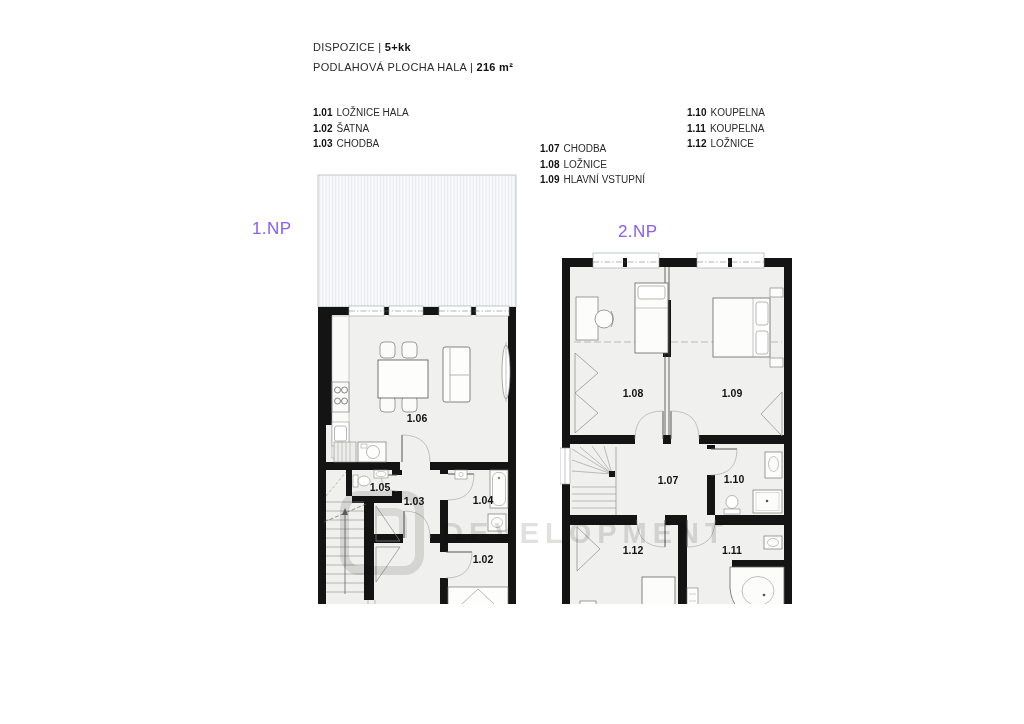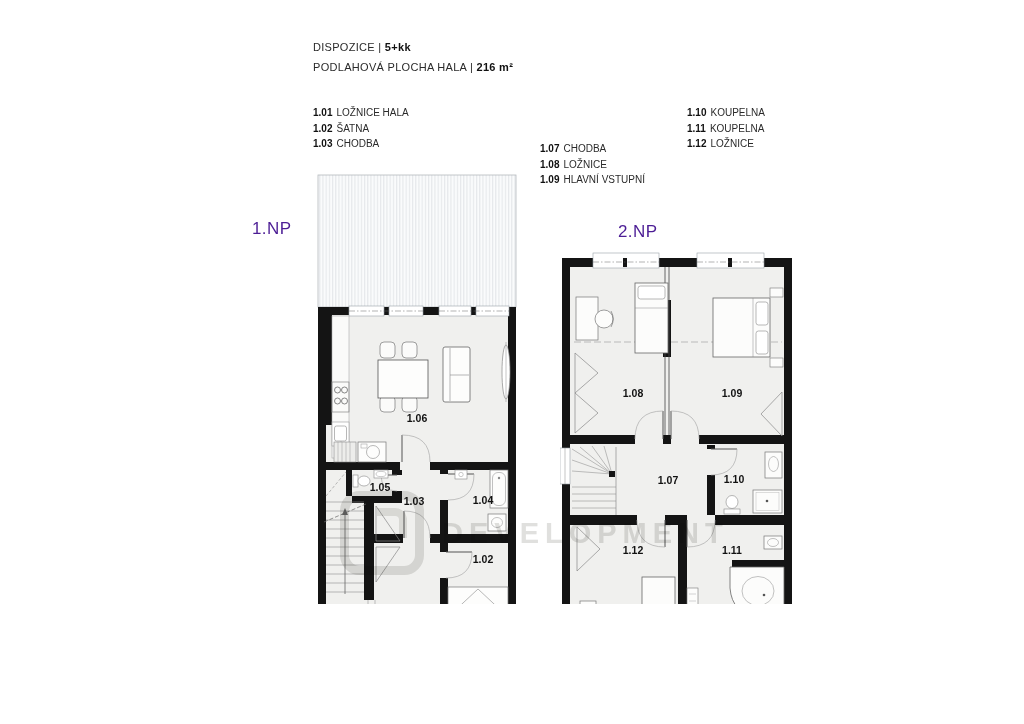--- a/index.html
+++ b/index.html
@@ -7,21 +7,21 @@
         font-family:"Liberation Sans",sans-serif;color:#1c1c1c;}
   .abs{position:absolute;}
   
   .header{left:313px;top:38px;font-size:11px;letter-spacing:.3px;line-height:19.5px;color:#2a2a2a;}
   .header .b{font-weight:700;color:#111;}
   
   .legend-col{top:105px;font-size:10px;line-height:15.6px;white-space:nowrap;color:#2a2a2a;}
   .legend-col .num{font-weight:700;color:#111;margin-right:4px;}
   .lc1{left:313px;} .lc2{left:404px;} .lc3{left:540px;margin-top:36px;} .lc4{left:663px;margin-left:24px;}
   
-  .floor-title{font-size:17px;letter-spacing:.4px;color:#4c1d95;}
+  .floor-title{font-size:17px;letter-spacing:.4px;color:#8b5cf6;}
   .ft1{left:252px;top:219px;} .ft2{left:577px;top:222px;margin-left:41px;}
   
   .svg1{left:316px;top:170px;} .svg2{left:560px;top:250px;}
   svg text.rlabel{font-family:"Liberation Sans",sans-serif;font-size:10.5px;font-weight:700;fill:#111;text-anchor:middle;}
   
   .watermark{left:340px;top:491px;display:flex;align-items:center;gap:18px;
              mix-blend-mode:multiply;pointer-events:none;}
   .wm-logo{width:66px;height:66px;border:9px solid #e2e2e0;border-radius:20px;position:relative;}
   .wm-logo-inner{position:absolute;right:8px;top:8px;width:22px;height:22px;
                  border-right:8px solid #e6e6e4;border-top:8px solid #e6e6e4;border-top-right-radius:12px;}

